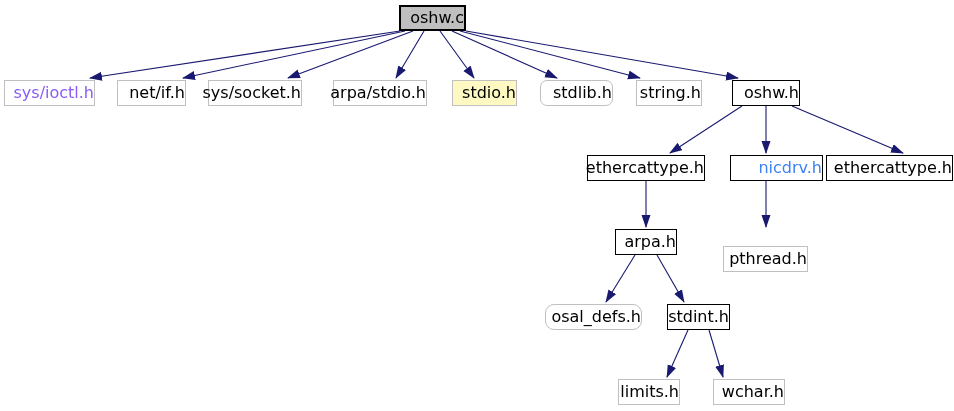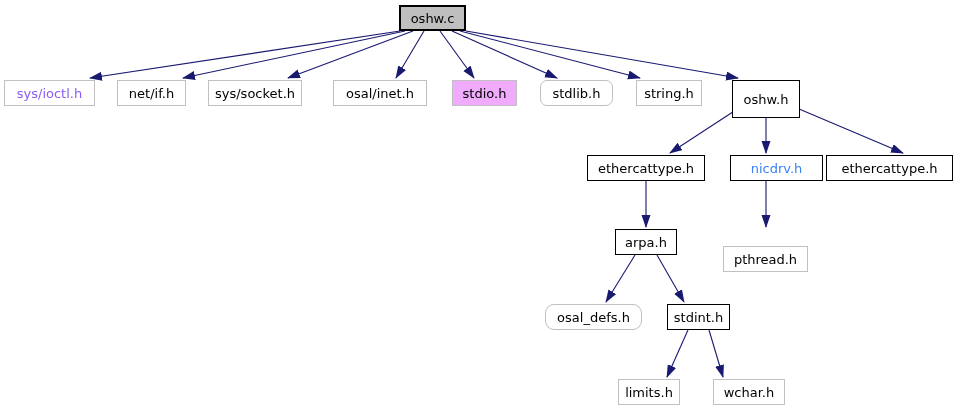--- a/index.html
+++ b/index.html
@@ -21,24 +21,24 @@
     top: 0;
     width: 954px;
     height: 411px;
     z-index: 1;
   }
   .node {
     position: absolute;
     box-sizing: border-box;
     display: flex;
     align-items: center;
-    justify-content: center;
+    justify-content: flex-end;
     background: #ffffff;
     color: #000000;
-    font-size: 13px;
+    font-size: 16px;
     line-height: 1;
     white-space: nowrap;
     z-index: 2;
   }
   .node.external { border: 1px solid #c0c0c0; }
   .node.project  { border: 1px solid #000000; cursor: pointer; }
   .node.root     { border: 2px solid #000000; background: #bfbfbf; }
 </style>
 </head>
 <body>
@@ -75,32 +75,32 @@
       <div class="node external" style="left: 4px; top: 80px; width: 91px; height: 26px; background: rgb(255, 255, 255); border-color: rgb(192, 192, 192); color: #8b5cf6;">
         <span>sys/ioctl.h</span>
       </div>
       <div class="node external" style="left: 117px; top: 80px; width: 69px; height: 26px; background: rgb(255, 255, 255); border-color: rgb(192, 192, 192); color: rgb(0, 0, 0);">
         <span>net/if.h</span>
       </div>
       <div class="node external" style="left: 208px; top: 80px; width: 94px; height: 26px; background: rgb(255, 255, 255); border-color: rgb(192, 192, 192); color: rgb(0, 0, 0);">
         <span>sys/socket.h</span>
       </div>
       <div class="node external" style="left: 333px; top: 80px; width: 94px; height: 26px; background: rgb(255, 255, 255); border-color: rgb(192, 192, 192); color: rgb(0, 0, 0);">
-        <span>osal/inet.h</span>
+        <span>arpa/stdio.h</span>
       </div>
-      <div class="node external" style="left: 452px; top: 80px; width: 65px; height: 26px; background: #f0abfc; border-color: rgb(192, 192, 192); color: rgb(0, 0, 0);">
+      <div class="node external" style="left: 452px; top: 80px; width: 65px; height: 26px; background: #fef9c3; border-color: rgb(192, 192, 192); color: rgb(0, 0, 0);">
         <span>stdio.h</span>
       </div>
       <div class="node external" style="left: 540px; top: 80px; width: 73px; height: 26px; background: rgb(255, 255, 255); border-color: rgb(192, 192, 192); color: rgb(0, 0, 0); border-radius: 7px;">
         <span>stdlib.h</span>
       </div>
       <div class="node external" style="left: 636px; top: 80px; width: 66px; height: 26px; background: rgb(255, 255, 255); border-color: rgb(192, 192, 192); color: rgb(0, 0, 0);">
         <span>string.h</span>
       </div>
-      <div class="node project" style="left: 732px; top: 80px; width: 68px; height: 38px; background: rgb(255, 255, 255); border-color: rgb(0, 0, 0); color: rgb(0, 0, 0);">
+      <div class="node project" style="left: 732px; top: 80px; width: 68px; height: 26px; background: rgb(255, 255, 255); border-color: rgb(0, 0, 0); color: rgb(0, 0, 0);">
         <span>oshw.h</span>
       </div>
       <div class="node project" style="left: 587px; top: 155px; width: 118px; height: 26px; background: rgb(255, 255, 255); border-color: rgb(0, 0, 0); color: rgb(0, 0, 0);">
         <span>ethercattype.h</span>
       </div>
       <div class="node project" style="left: 730px; top: 155px; width: 93px; height: 26px; background: rgb(255, 255, 255); border-color: rgb(0, 0, 0); color: #3b82f6;">
         <span>nicdrv.h</span>
       </div>
       <div class="node project" style="left: 826px; top: 155px; width: 127px; height: 26px; background: rgb(255, 255, 255); border-color: rgb(0, 0, 0); color: rgb(0, 0, 0);">
         <span>ethercattype.h</span>

